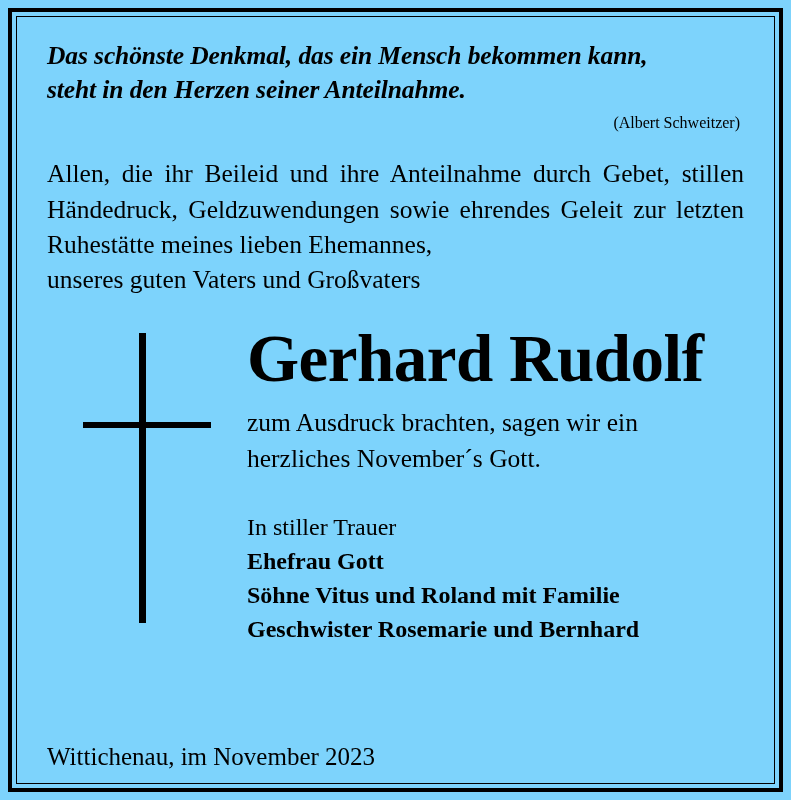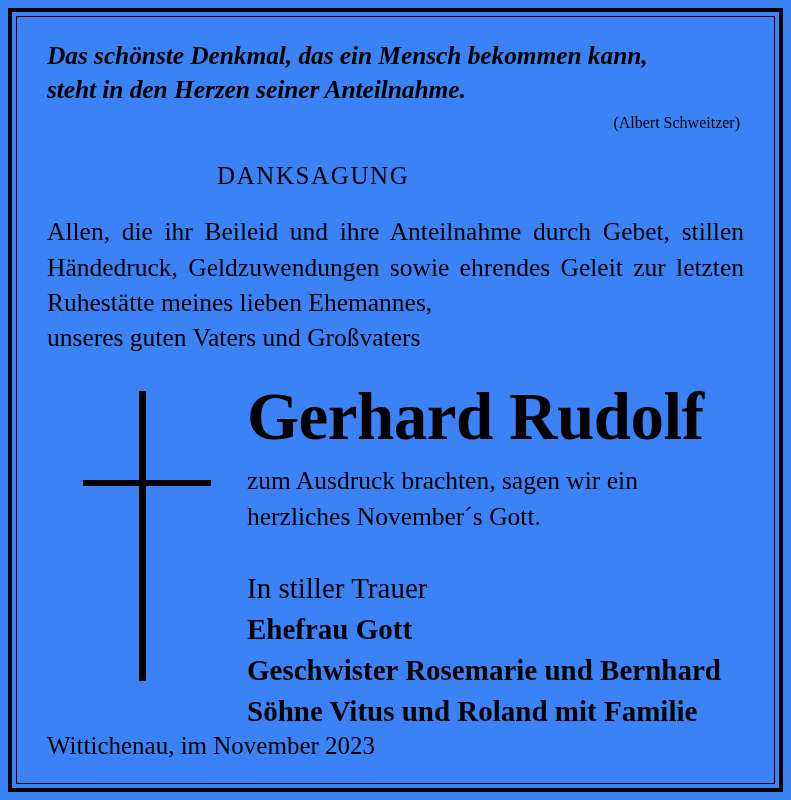--- a/index.html
+++ b/index.html
@@ -14,21 +14,21 @@
     color: #000000;
     overflow: hidden;
   }
 
   .obituary {
     position: relative;
     box-sizing: border-box;
     width: 791px;
     height: 800px;
     padding: 8px;
-    background: #3b82f6;
+    background: #7dd3fc;
   }
 
   .frame-outer {
     box-sizing: border-box;
     width: 100%;
     height: 100%;
     border: 4px solid #000000;
     padding: 4px;
   }
 
@@ -130,52 +130,51 @@
     text-align: justify;
     text-justify: inter-word;
   }
   .closing .tail {
     display: block;
     text-align: left;
   }
 
   .mourners {
     margin-top: 34px;
-    font-size: 29px;
+    font-size: 24px;
     line-height: 1.42;
   }
   .mourners .lead {
     font-weight: normal;
   }
   .mourners .bold {
     font-weight: bold;
   }
 
   .place-date {
     position: absolute;
     left: 30px;
-    bottom: 23px;
+    bottom: 12px;
     font-size: 25px;
   }
 </style>
 </head>
 <body>
 
 <div class="obituary">
   <div class="frame-outer">
     <div class="frame-inner">
 
       <div class="quote">
         <span class="quote-line">Das schönste Denkmal, das ein Mensch bekommen kann,</span>
         <span class="quote-line">steht in den Herzen seiner Anteilnahme.</span>
       </div>
 
       <div class="quote-author">(Albert Schweitzer)</div>
 
-      <div class="danksagung">DANKSAGUNG</div>
 
       <div class="intro">
         <span>Allen, die ihr Beileid und ihre Anteilnahme durch Gebet, stillen Händedruck, Geldzuwendungen sowie ehrendes Geleit zur letzten Ruhestätte meines lieben Ehemannes,</span>
         <span class="last-line">unseres guten Vaters und Großvaters</span>
       </div>
 
       <div class="middle">
 
         <div class="cross">
           <div class="v-bar"></div>
@@ -186,22 +185,22 @@
           <div class="deceased-name">Gerhard Rudolf</div>
 
           <div class="closing">
             <span>zum Ausdruck brachten, sagen wir ein</span>
             <span class="tail">herzliches November´s Gott.</span>
           </div>
 
           <div class="mourners">
             <div class="lead">In stiller Trauer</div>
             <div class="bold">Ehefrau Gott</div>
+            <div class="bold">Söhne Vitus und Roland mit Familie</div>
             <div class="bold">Geschwister Rosemarie und Bernhard</div>
-            <div class="bold">Söhne Vitus und Roland mit Familie</div>
           </div>
         </div>
 
       </div>
 
       <div class="place-date">Wittichenau, im November 2023</div>
 
     </div>
   </div>
 </div>

